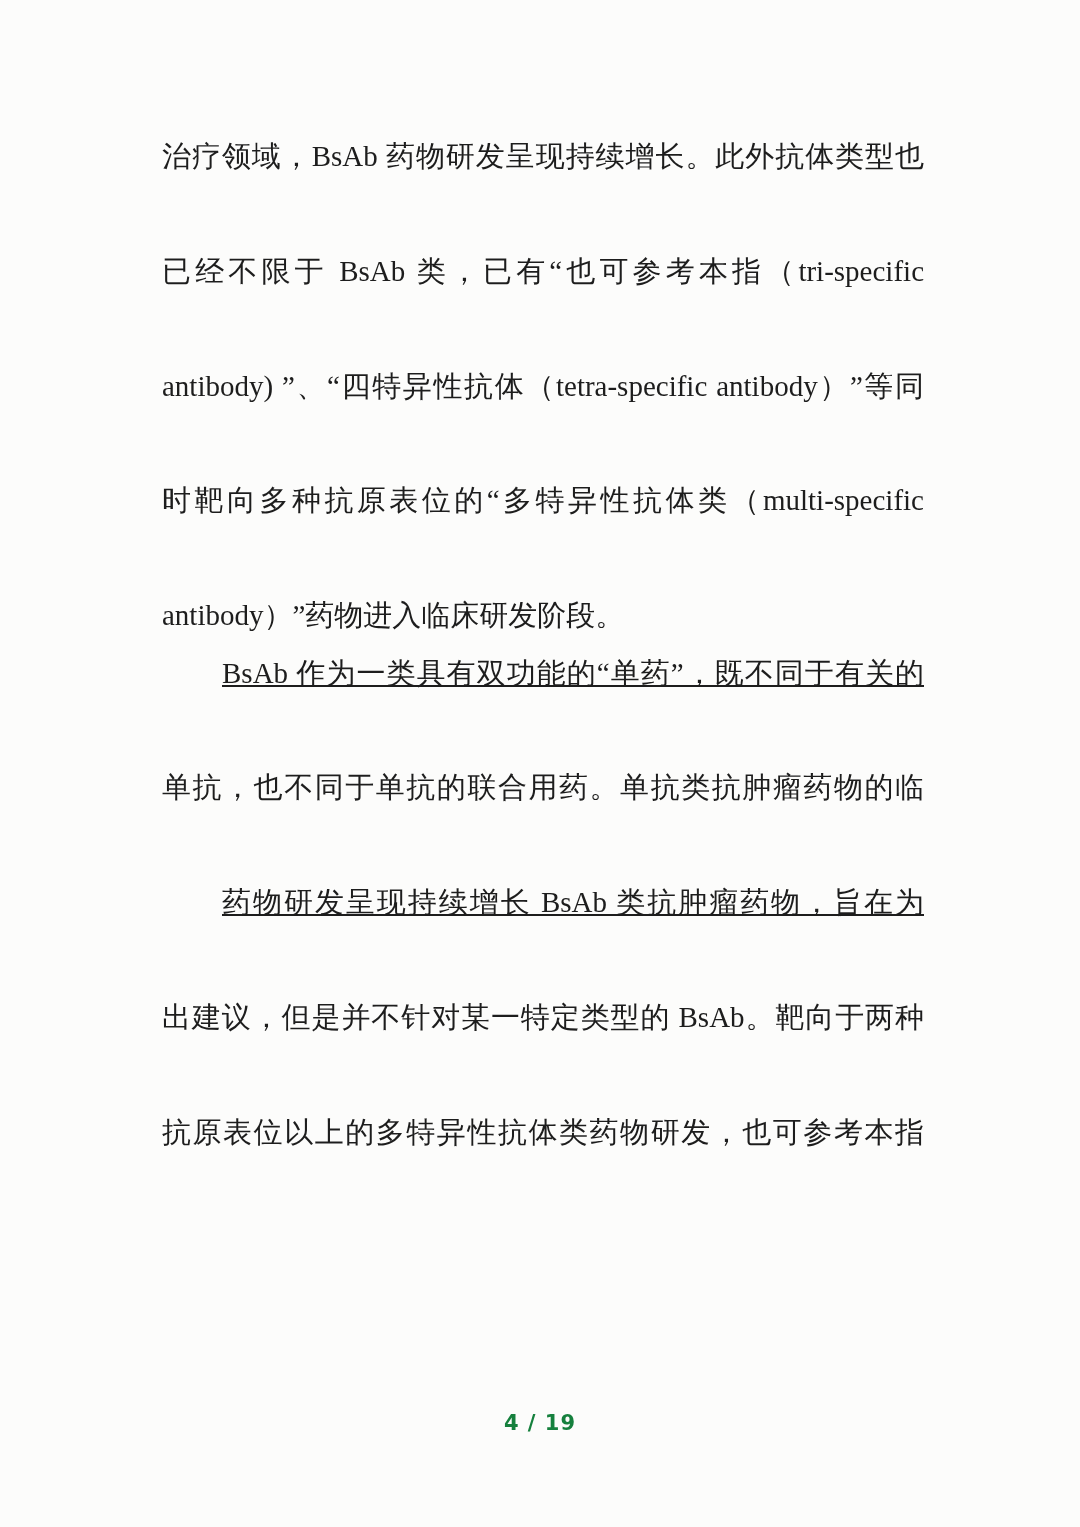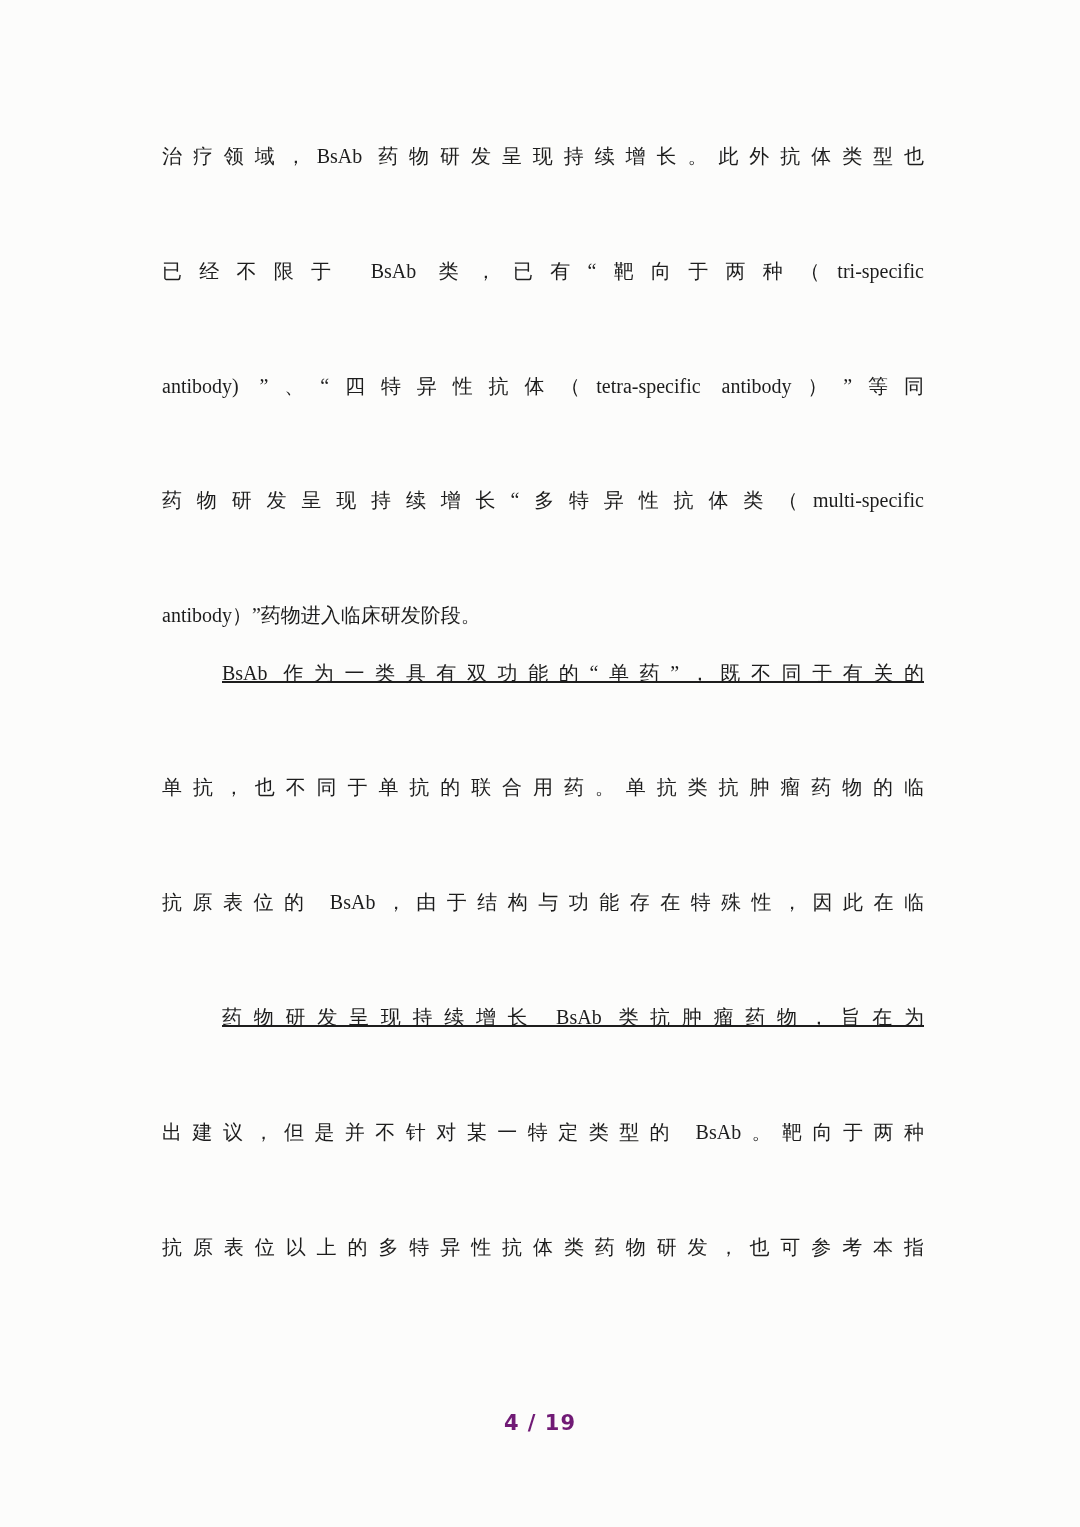--- a/index.html
+++ b/index.html
@@ -22,21 +22,21 @@
     height: 1527px;
     background: #fcfcfb;
   }
   .textblock {
     position: absolute;
     left: 162px;
     top: 128px;
     width: 762px;
   }
   .line {
-    font-size: 20px;
+    font-size: 29px;
     line-height: 57.4px;
     white-space: normal;
     text-align: justify;
     text-align-last: justify;
   }
   
   .line.j::after {
     content: "";
     display: inline-block;
     width: 100%;
@@ -56,36 +56,35 @@
     position: absolute;
     left: 0;
     top: 1406px;
     width: 1080px;
     height: 34px;
     line-height: 34px;
     text-align: center;
     font-family: "DejaVu Sans", "Liberation Sans", sans-serif;
     font-size: 21px;
     font-weight: 700;
-    color: #701a75;
+    color: #15803d;
     letter-spacing: 1px;
   }
 </style>
 </head>
 <body>
 
 <div class="page">
   <div class="textblock">
     <div class="line j">治疗领域，BsAb 药物研发呈现持续增长。此外抗体类型也</div>
-    <div class="line j">已经不限于 BsAb 类，已有“靶向于两种（tri-specific</div>
+    <div class="line j">已经不限于 BsAb 类，已有“也可参考本指（tri-specific</div>
     <div class="line j">antibody) ”、“四特异性抗体（tetra-specific antibody）”等同</div>
-    <div class="line j">药物研发呈现持续增长“多特异性抗体类（multi-specific</div>
+    <div class="line j">时靶向多种抗原表位的“多特异性抗体类（multi-specific</div>
     <div class="line end">antibody）”药物进入临床研发阶段。</div>
     <div class="line j indent">BsAb 作为一类具有双功能的“单药”，既不同于有关的</div>
     <div class="line j">单抗，也不同于单抗的联合用药。单抗类抗肿瘤药物的临</div>
-    <div class="line j">抗原表位的 BsAb，由于结构与功能存在特殊性，因此在临</div>
     <div class="line j indent">药物研发呈现持续增长 BsAb 类抗肿瘤药物，旨在为</div>
     <div class="line j">出建议，但是并不针对某一特定类型的 BsAb。靶向于两种</div>
     <div class="line j">抗原表位以上的多特异性抗体类药物研发，也可参考本指</div>
 
   </div>
   <div class="footer">4 / 19</div>
 </div>
 
 </body></html>

